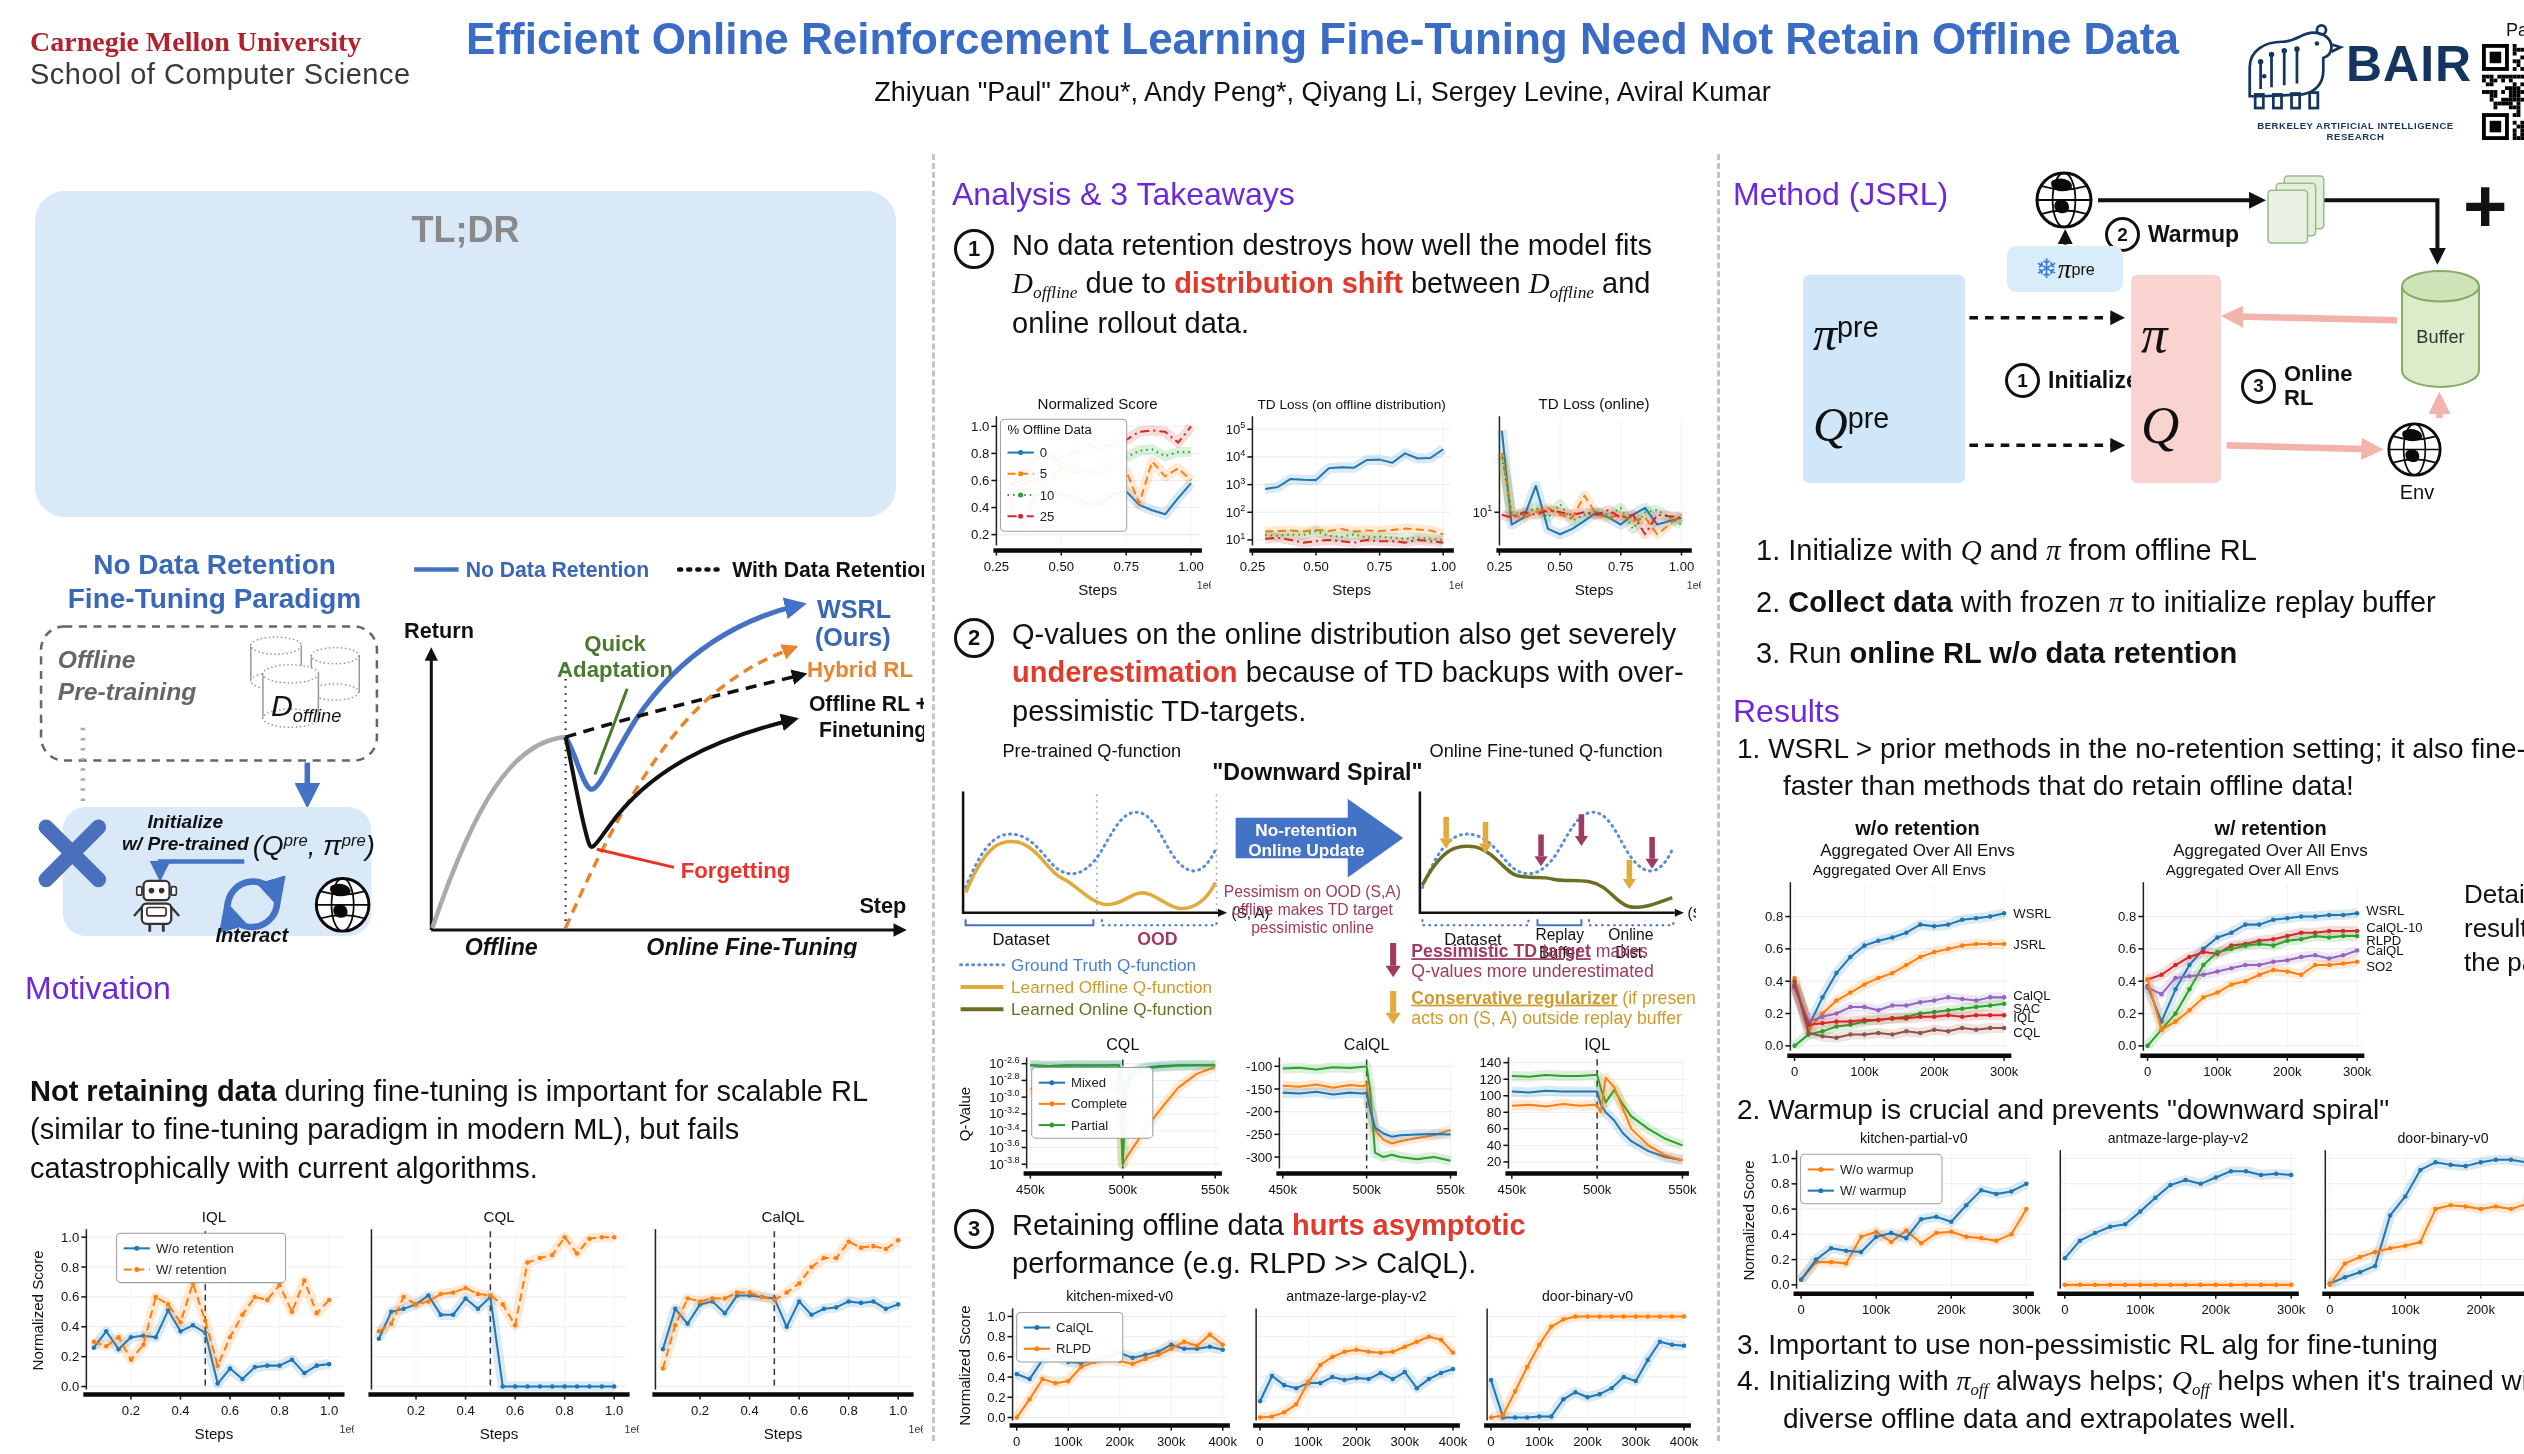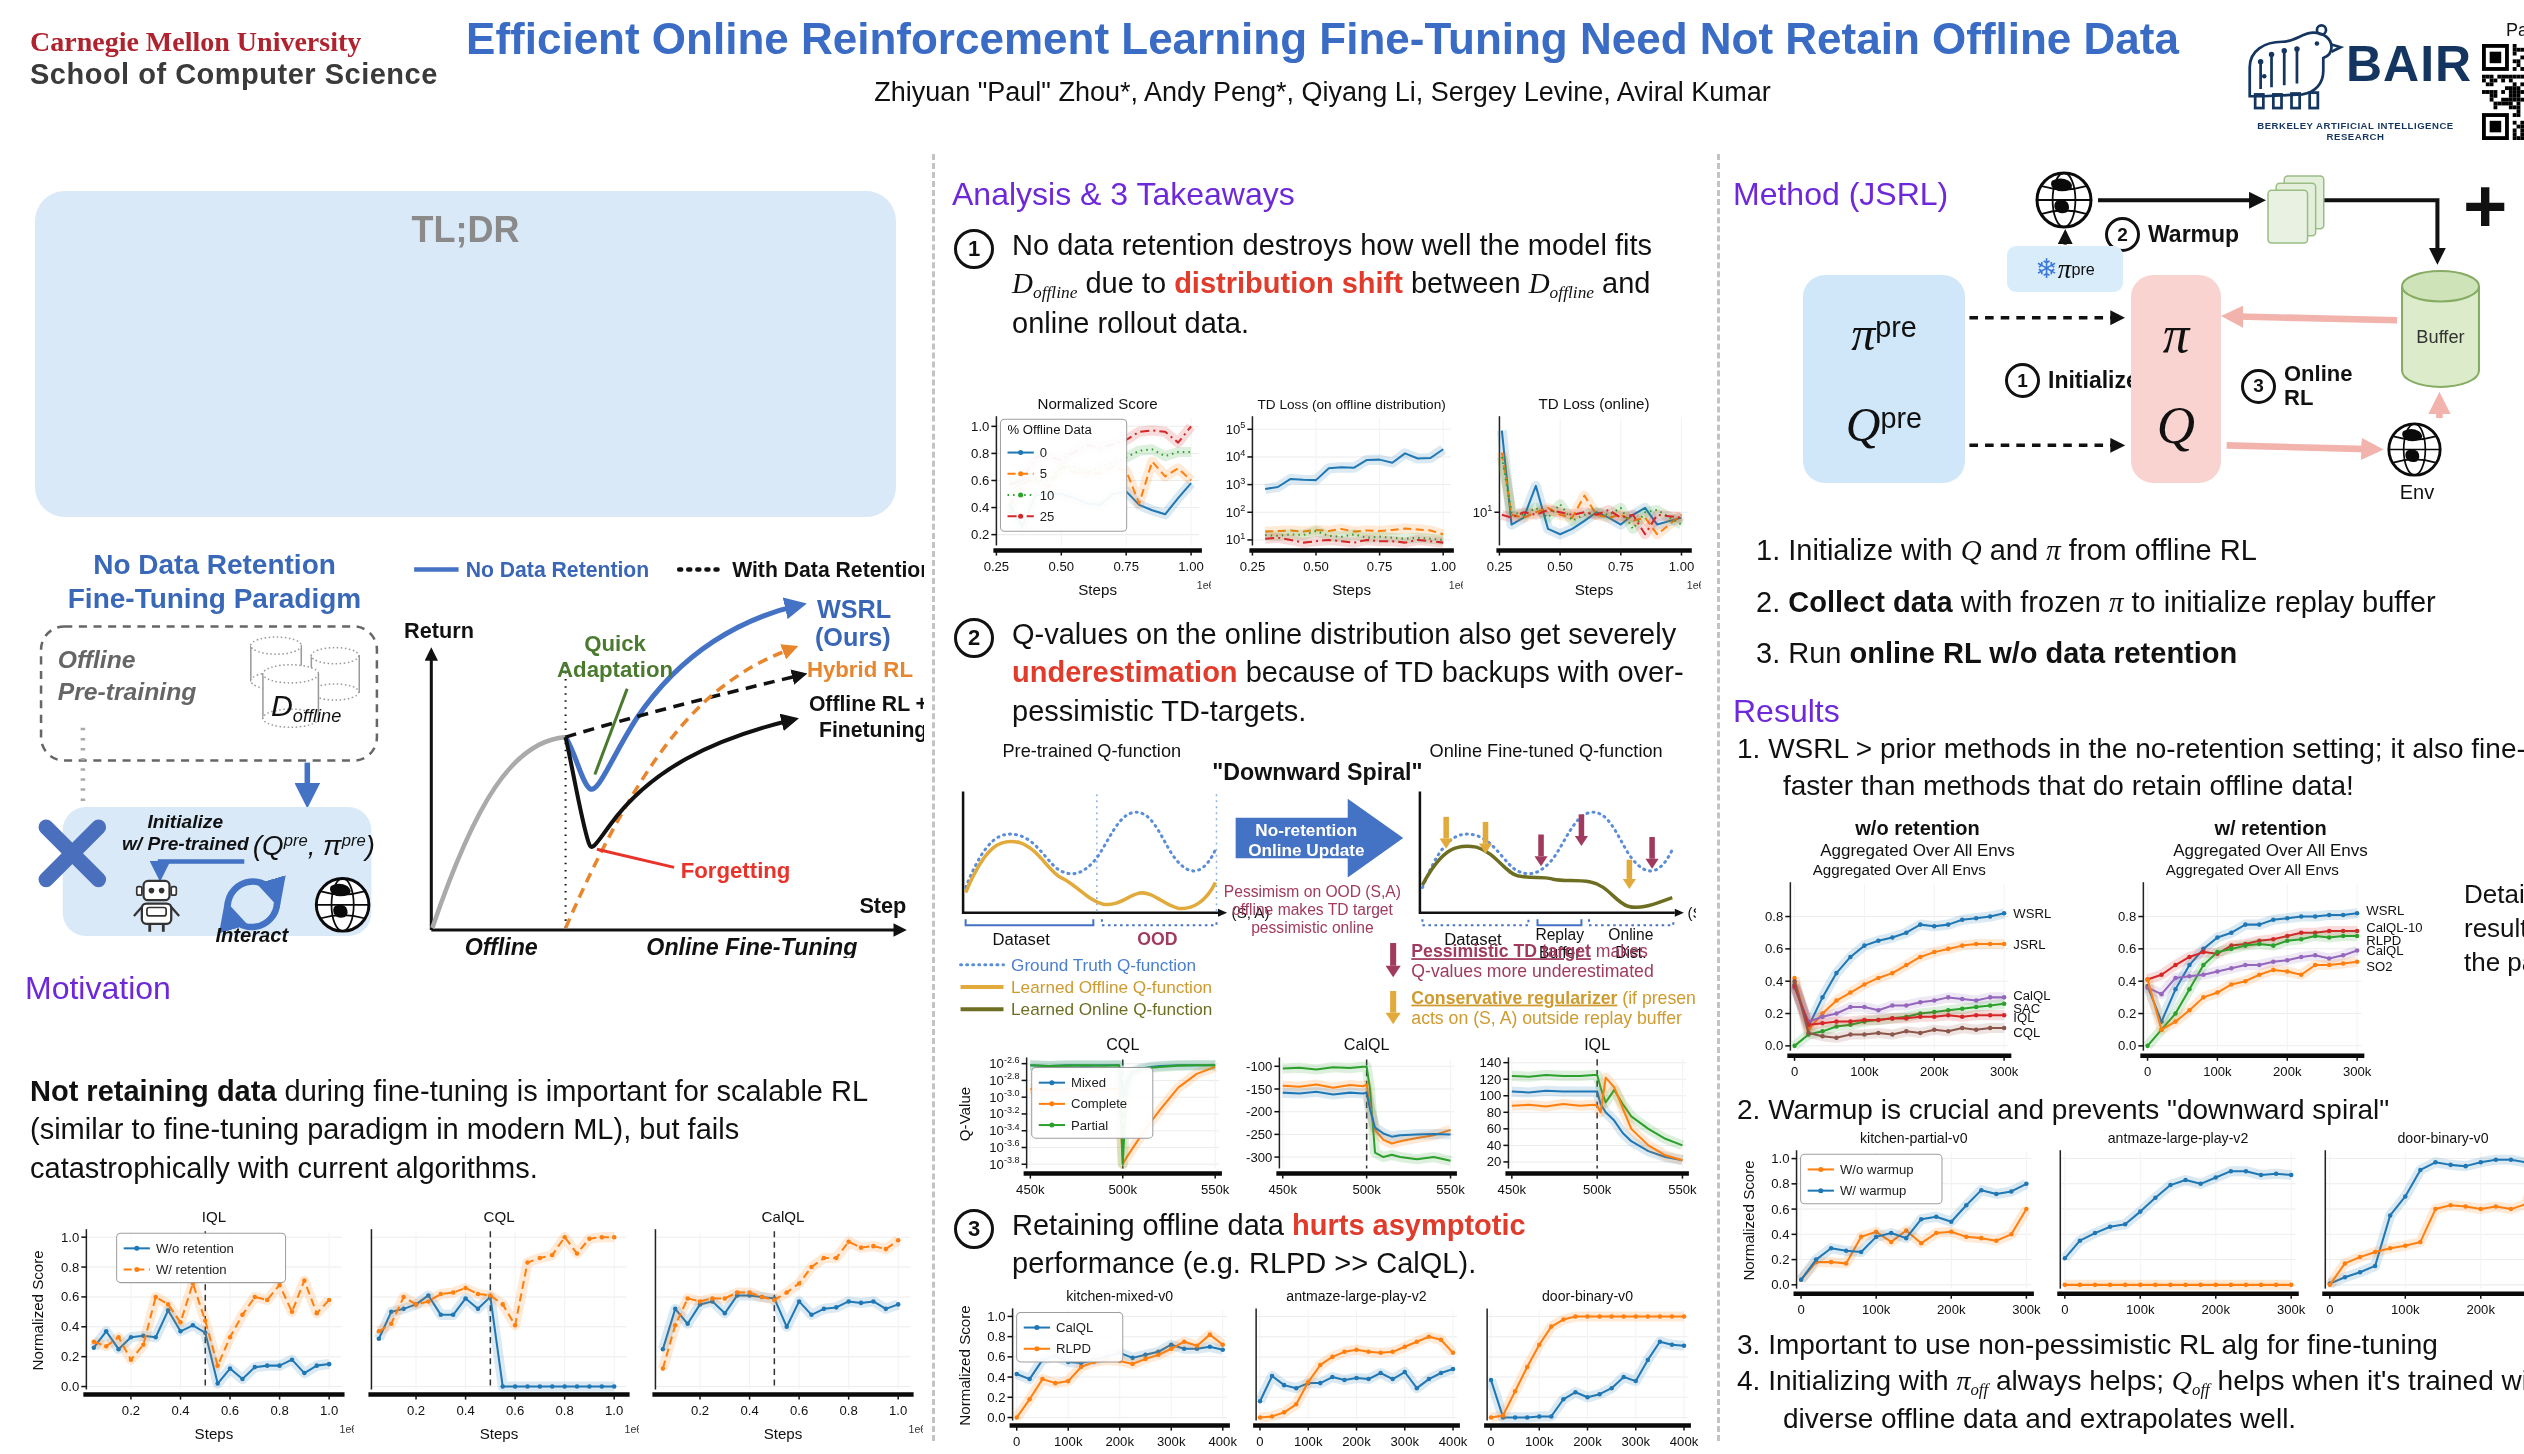--- a/index.html
+++ b/index.html
@@ -2,21 +2,21 @@
 <html style="font-size:8px"><head>
 <meta charset="utf-8">
 <style>
   html,body{margin:0;padding:0;background:#fff}
   #poster{position:relative;width:2585px;height:1454px;background:#fff;
     font-family:"Liberation Sans",sans-serif;color:#111;overflow:hidden}
   .abs{position:absolute}
   .sep{position:absolute;top:154px;bottom:12.6px;width:0;border-left:3px dashed #c3c3c3}
   
   .cmu1{font-family:"Liberation Serif",serif;font-weight:700;font-size:28px;color:#b0222e}
-  .cmu2{font-size:29px;font-weight:700;color:#3a3a3a;letter-spacing:0.5px}
+  .cmu2{font-size:29px;font-weight:400;color:#3a3a3a;letter-spacing:0.5px}
   #title{left:444px;top:14px;width:1757px;text-align:center;font-size:44px;font-weight:800;color:#3a6cc6}
   #authors{left:444px;top:77px;width:1757px;text-align:center;font-size:27px;color:#101010}
   #bair{left:2237px;top:15px;display:flex;align-items:center;}
   #bairtxt{font-size:50px;font-weight:800;color:#14355f;letter-spacing:1px}
   #bairsub{left:2237px;top:120px;width:237px;text-align:center;font-size:9.6px;font-weight:700;color:#14355f;letter-spacing:0.5px}
   #qrwrap{left:2482px;top:20px;width:96px;text-align:center}
   #qrlabel{font-size:18px;margin-bottom:3px}
   
   .sech{font-size:32px;color:#6d28d9}
   
@@ -44,22 +44,22 @@
   .circ{flex:none;width:34px;height:34px;border:3px solid #111;border-radius:50%;display:flex;
     align-items:center;justify-content:center;font-size:22px;font-weight:700;margin-top:3px}
   .ttext{font-size:29px;line-height:1.32}
   
   .ritem{position:absolute;width:841px;font-size:28px;line-height:1.32;padding-left:46px;text-indent:-46px}
   .aggblock{position:absolute;width:333px}
   .aggh1{text-align:center;font-size:20px;font-weight:700}
   .aggh2{text-align:center;font-size:17px;margin-top:1px}
   #sidenote{left:713px;top:61px;width:141px;font-size:26px;line-height:1.3}
   
-  .mbox{position:absolute;border-radius:22px;display:flex;flex-direction:column;justify-content:space-around;
-    align-items:center;padding:13px 4px;box-sizing:border-box}
+  .mbox{position:absolute;border-radius:6px;display:flex;flex-direction:column;justify-content:space-around;
+    padding:13px 10px;box-sizing:border-box}
   .mmath{font-size:48px}
   .mlab{position:absolute;display:flex;align-items:center;gap:8px;font-weight:700}
   .steps{font-size:29px;line-height:1.78}
   svg text{font-family:"Liberation Sans",sans-serif}
   .chart{position:absolute}
 </style>
 </head>
 <body>
 
 <div id="poster">

